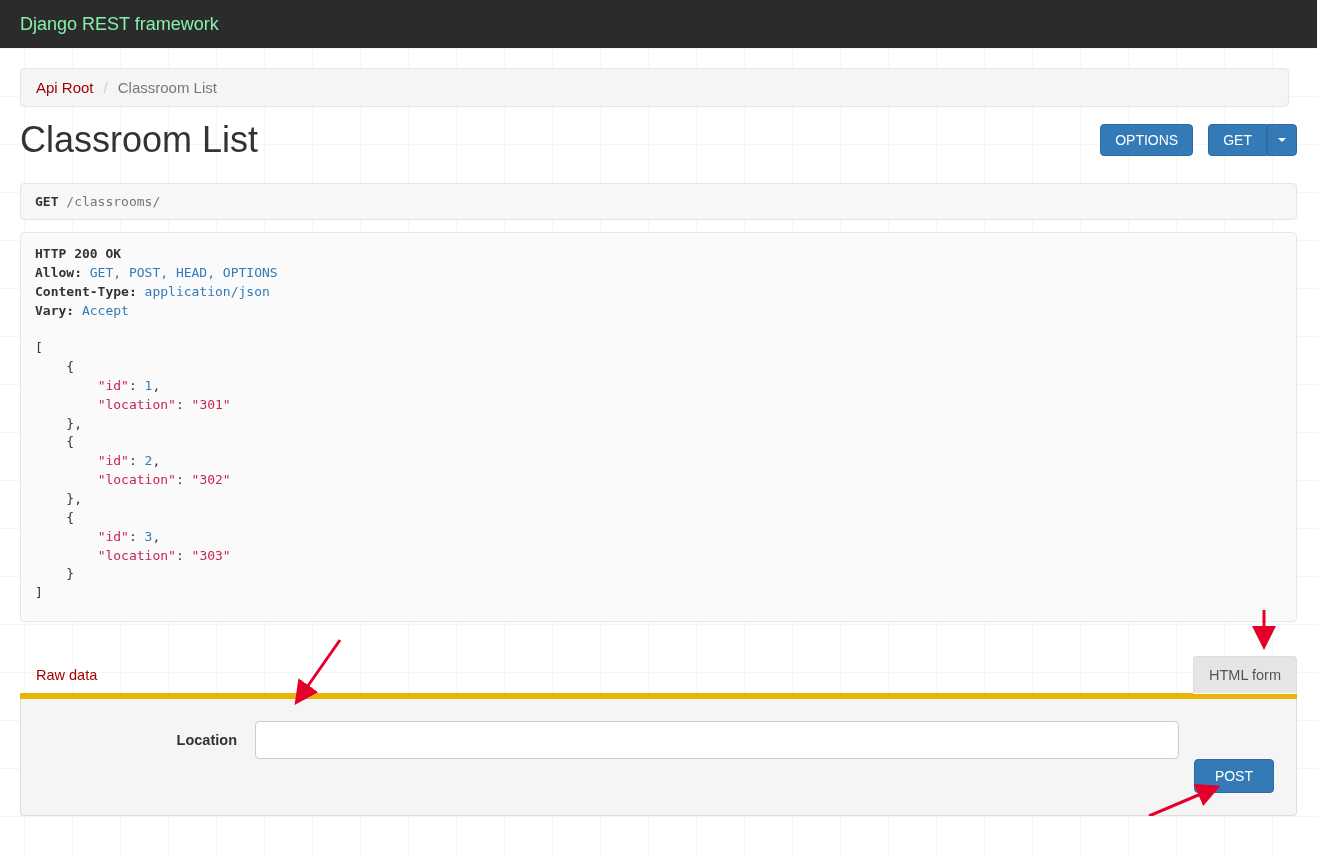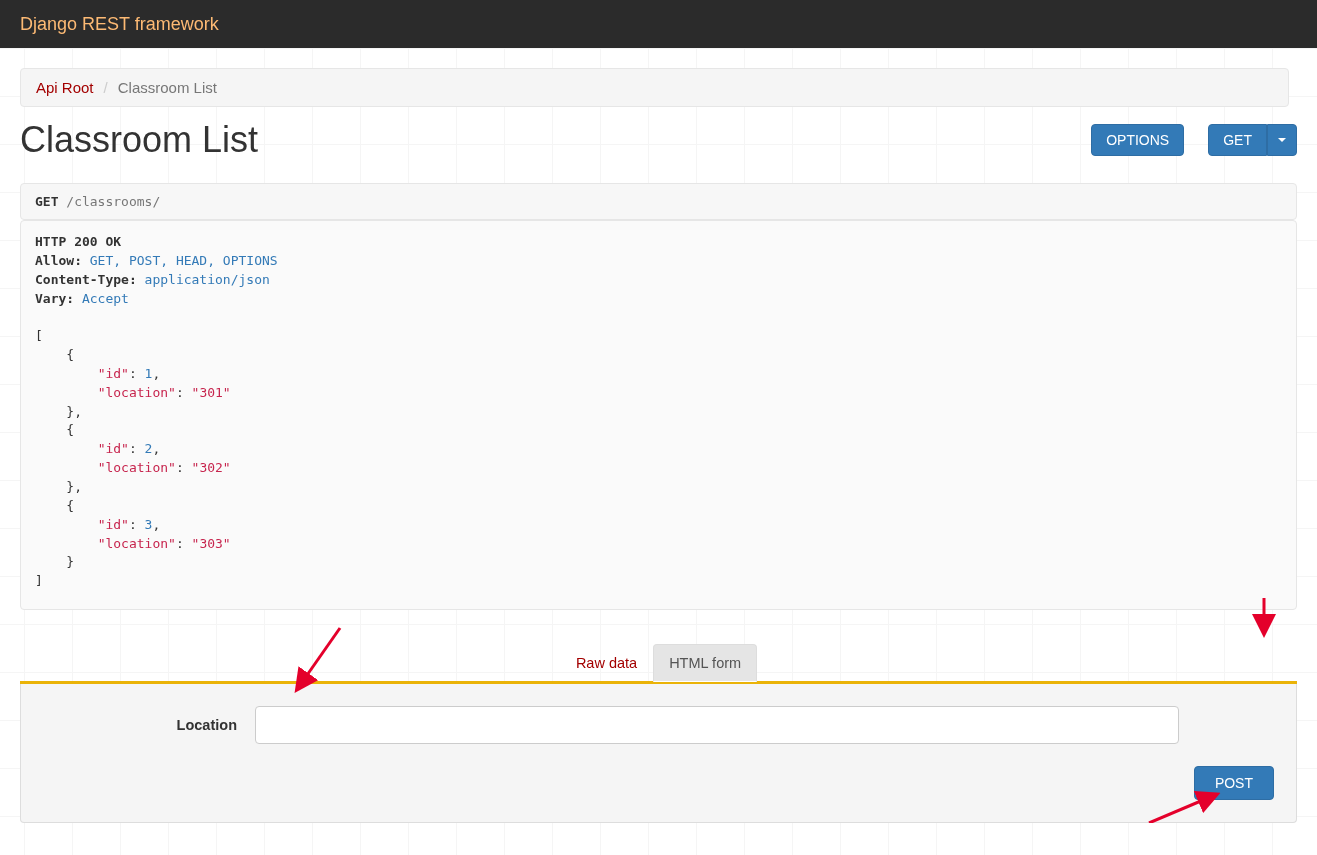--- a/index.html
+++ b/index.html
@@ -16,21 +16,21 @@
   }
   .navbar {
     background: #2b2b2b;
     color: #9d9d9d;
     height: 48px;
     display: flex;
     align-items: center;
     padding: 0 20px;
   }
   .navbar-brand {
-    color: #fdba74;
+    color: #86efac;
     font-size: 18px;
     text-decoration: none;
   }
   .container {
     max-width: 1283px;
     margin: 0 auto;
     padding: 0 0;
   }
   .breadcrumb {
     background: #f5f5f5;
@@ -50,21 +50,21 @@
     display: flex;
     align-items: center;
     justify-content: space-between;
     margin: 10px 0 22px 0;
   }
   .page-header h1 {
     font-size: 36px;
     font-weight: 500;
     color: #333;
   }
-  .btn-group { display: flex; gap: 24px; align-items: center; }
+  .btn-group { display: flex; gap: 15px; align-items: center; }
   .btn {
     display: inline-flex;
     align-items: center;
     justify-content: center;
     background: #337ab7;
     color: #fff;
     border: 1px solid #2e6da4;
     border-radius: 4px;
     padding: 7px 14px;
     font-size: 14px;
@@ -85,20 +85,21 @@
     border-right: 4px solid transparent;
     border-top: 4px solid #fff;
   }
   .request-info {
     background: #f7f7f7;
     border: 1px solid #e6e6e6;
     border-radius: 4px;
     padding: 10px 14px;
     font-family: Consolas, Menlo, monospace;
     font-size: 13px;
+    margin-bottom: 12px;
   }
   .request-info .path { color: #777; }
   .response {
     border: 1px solid #e6e6e6;
     border-radius: 4px;
     padding: 12px 14px 18px 14px;
     font-family: Consolas, Menlo, monospace;
     font-size: 13px;
     line-height: 1.45;
     background: #fafafa;
@@ -106,21 +107,21 @@
     overflow-x: auto;
   }
   .response .hdr-k { color: #333; font-weight: bold; }
   .response .hdr-v { color: #337ab7; }
   .response .status { color: #333; font-weight: bold; }
   .response .key { color: #c7254e; }
   .response .num { color: #337ab7; }
   .response .str { color: #c7254e; }
   .response .pun { color: #333; }
   .tabs-wrap { display: flex; justify-content: flex-end; margin-top: 34px; position: relative; }
-  .tabs { display: flex; border-bottom: 3px solid #eab308; width: 100%; justify-content: center; }
+  .tabs { display: flex; border-bottom: 6px solid #eab308; width: 100%; justify-content: space-between; }
   .tab {
     padding: 10px 15px;
     cursor: pointer;
     color: #a30000;
     border: 1px solid transparent;
     border-bottom: none;
     border-radius: 4px 4px 0 0;
     margin-bottom: -1px;
     font-size: 14.5px;
   }
@@ -133,21 +134,20 @@
   .form-panel {
     border: 1px solid #ddd;
     border-top: none;
     border-radius: 0 0 4px 4px;
     background: #f5f5f5;
     padding: 22px 22px 22px 22px;
   }
   .form-row {
     display: flex;
     align-items: center;
-    margin-bottom: 22px;
   }
   .form-row label {
     width: 212px;
     text-align: right;
     padding-right: 18px;
     font-weight: bold;
     font-size: 14.5px;
   }
   .form-row input[type=text] {
     flex: 1;

